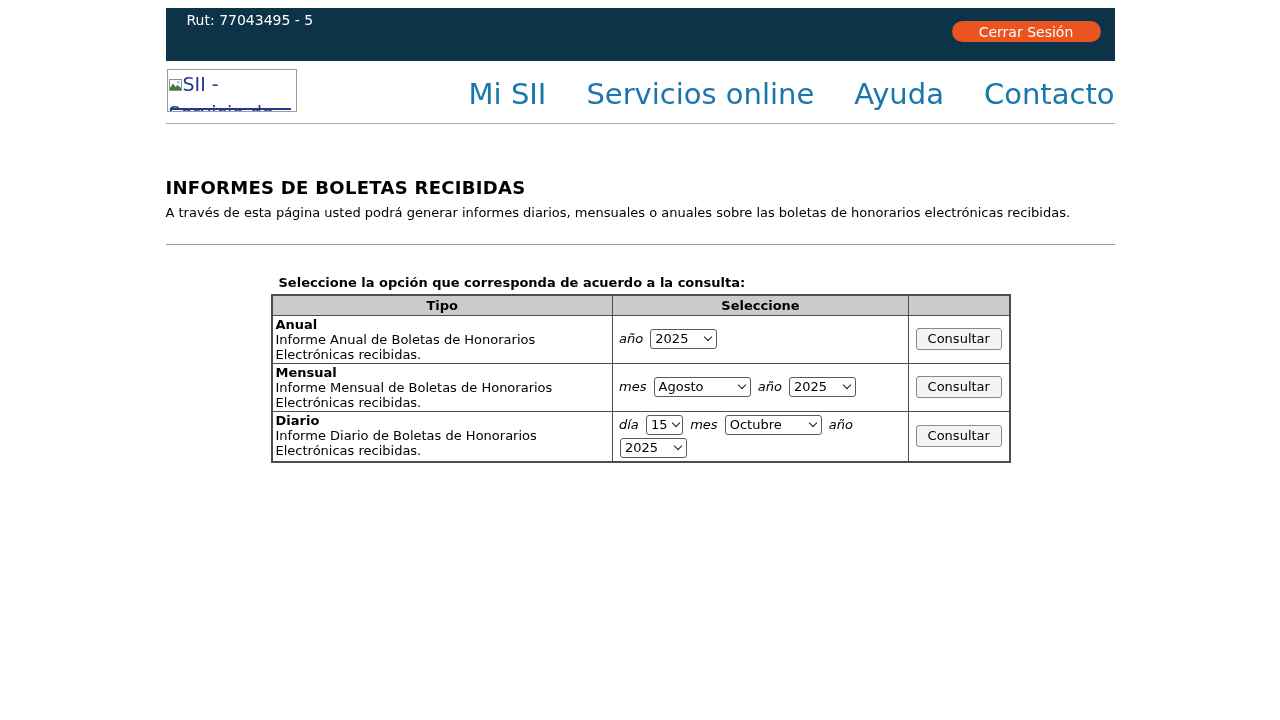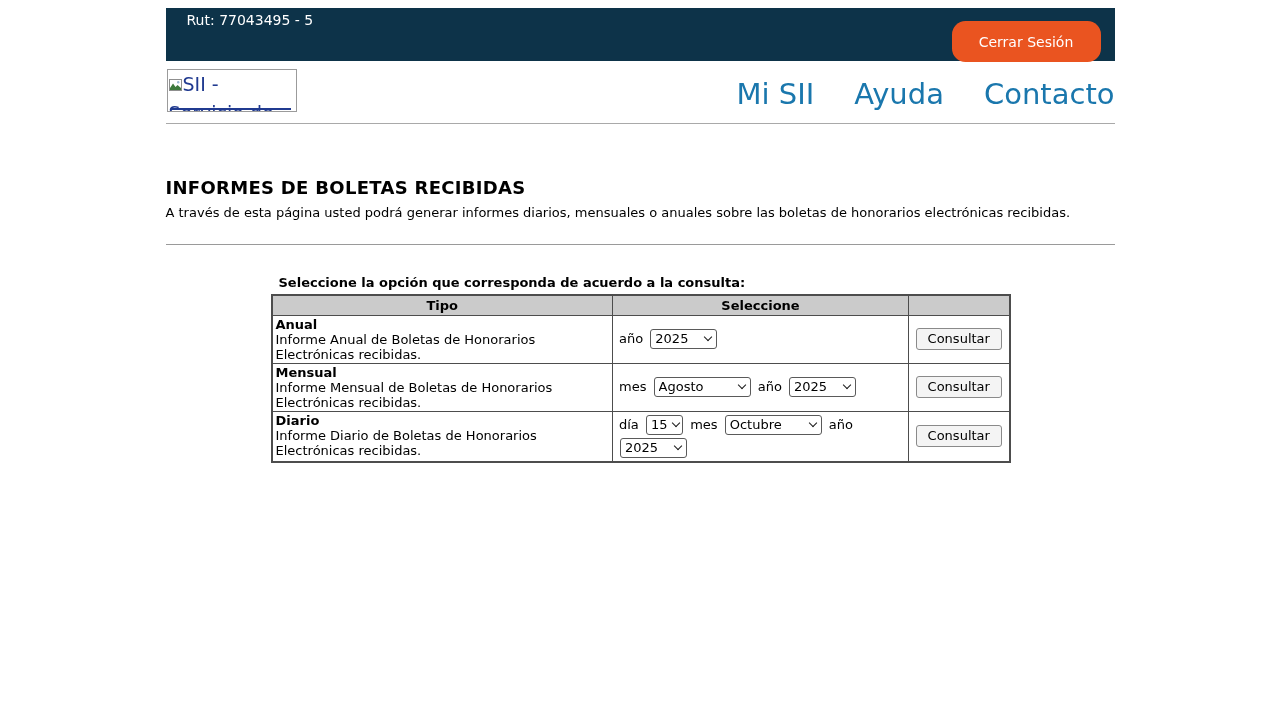--- a/index.html
+++ b/index.html
@@ -15,21 +15,21 @@
   .topbar {
     position: relative; height: 53px;
     background: var(--navy, #0d3349);
   }
   .rut {
     position: absolute; left: 21px; top: 4px;
     color: #ffffff; font-size: 14px;
   }
   .logout-btn {
     position: absolute; right: 14px; top: 13px;
-    height: 41px; min-width: 149px;
+    height: 21px; min-width: 149px;
     background: var(--orange, #ea5420);
     color: #ffffff; border: none; border-radius: 13.5px;
     font-family: inherit; font-size: 14px; padding: 0 20px;
     cursor: pointer;
   }
 
   
   .header { position: relative; height: 63px; border-bottom: 1px solid #a9a9a9; }
   .logo {
     position: absolute; left: 1px; top: 8px;
@@ -72,21 +72,21 @@
   .col-tipo { width: 341px; }
   .col-sel  { width: 296px; }
   .col-btn  { width: 101px; }
 
   td.tipo { padding: 1px 3px; vertical-align: top; line-height: 15px; }
   td.tipo .row-type { display: block; font-weight: bold; line-height: 15px; }
   td.sel  { padding: 2px 5px; vertical-align: middle; line-height: 22px; }
   td.act  { text-align: center; vertical-align: middle; }
   tr.r1 { height: 46px; } tr.r2 { height: 47px; } tr.r3 { height: 49px; }
 
-  .lbl { margin: 0 1px; }
+  .lbl { margin: 0 1px; font-style: italic; }
 
   .sel-wrap { position: relative; display: inline-block; vertical-align: middle; margin: 0 2px; }
   .sel-wrap::after {
     content: ""; position: absolute; right: 6px; top: 50%;
     width: 5px; height: 5px; margin-top: -5px;
     border-right: 1.7px solid #1a1a1a; border-bottom: 1.7px solid #1a1a1a;
     transform: rotate(45deg); pointer-events: none;
   }
   select {
     appearance: none; -webkit-appearance: none; -moz-appearance: none;
@@ -121,20 +121,21 @@
         <svg width="13" height="12" viewBox="0 0 13 12">
           <rect x="0.5" y="0.5" width="12" height="11" fill="#ffffff" stroke="#8f8f8f"></rect>
           <path d="M1 9 L4 4.5 L6.5 8 L8.5 6 L12 9 L12 11 L1 11 Z" fill="#3d7a3d"></path>
           <circle cx="9.2" cy="3.2" r="1.2" fill="#9bb8d4"></circle>
         </svg>
       </span><span class="logo-alt">SII - Servicio de</span>
       <span class="logo-underline"></span>
     </a>
     <nav class="nav">
       <a>Mi SII</a>
+      <a>Servicios online</a>
       <a>Ayuda</a>
       <a>Contacto</a>
     </nav>
   </div>
 
   <div class="main">
     <h1>INFORMES DE BOLETAS RECIBIDAS</h1>
     <p class="desc">A través de esta página usted podrá generar informes diarios, mensuales o anuales sobre las boletas de honorarios electrónicas recibidas.</p>
     <hr class="rule">
 

